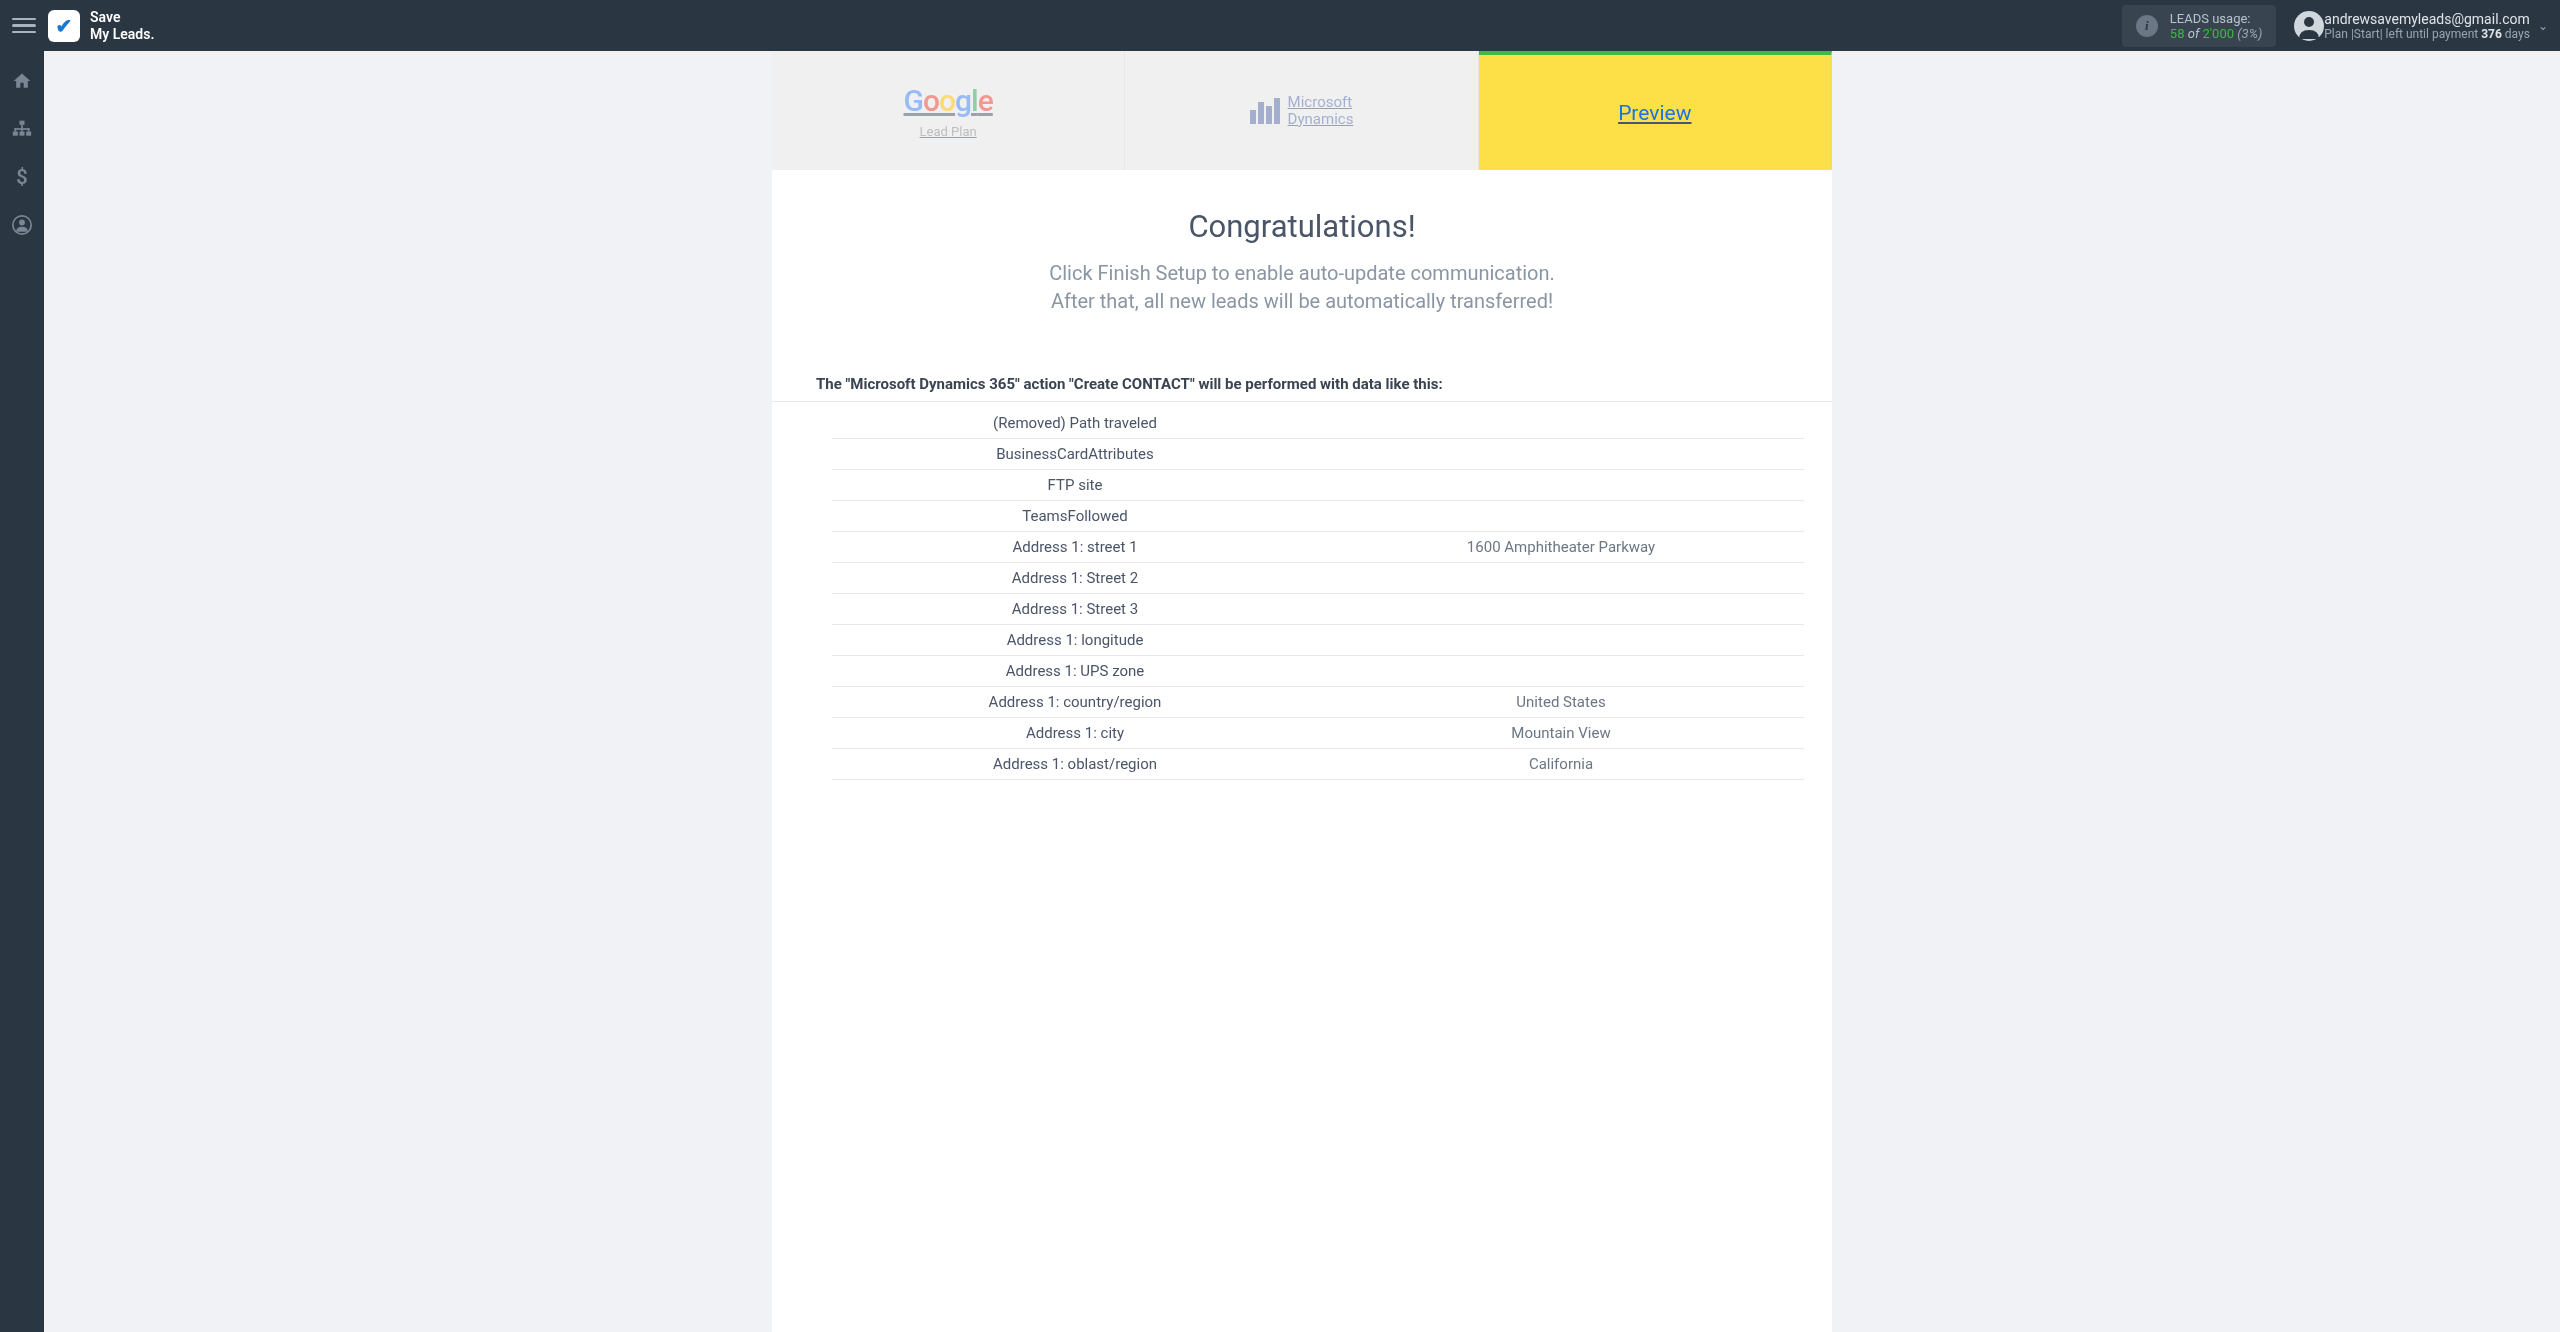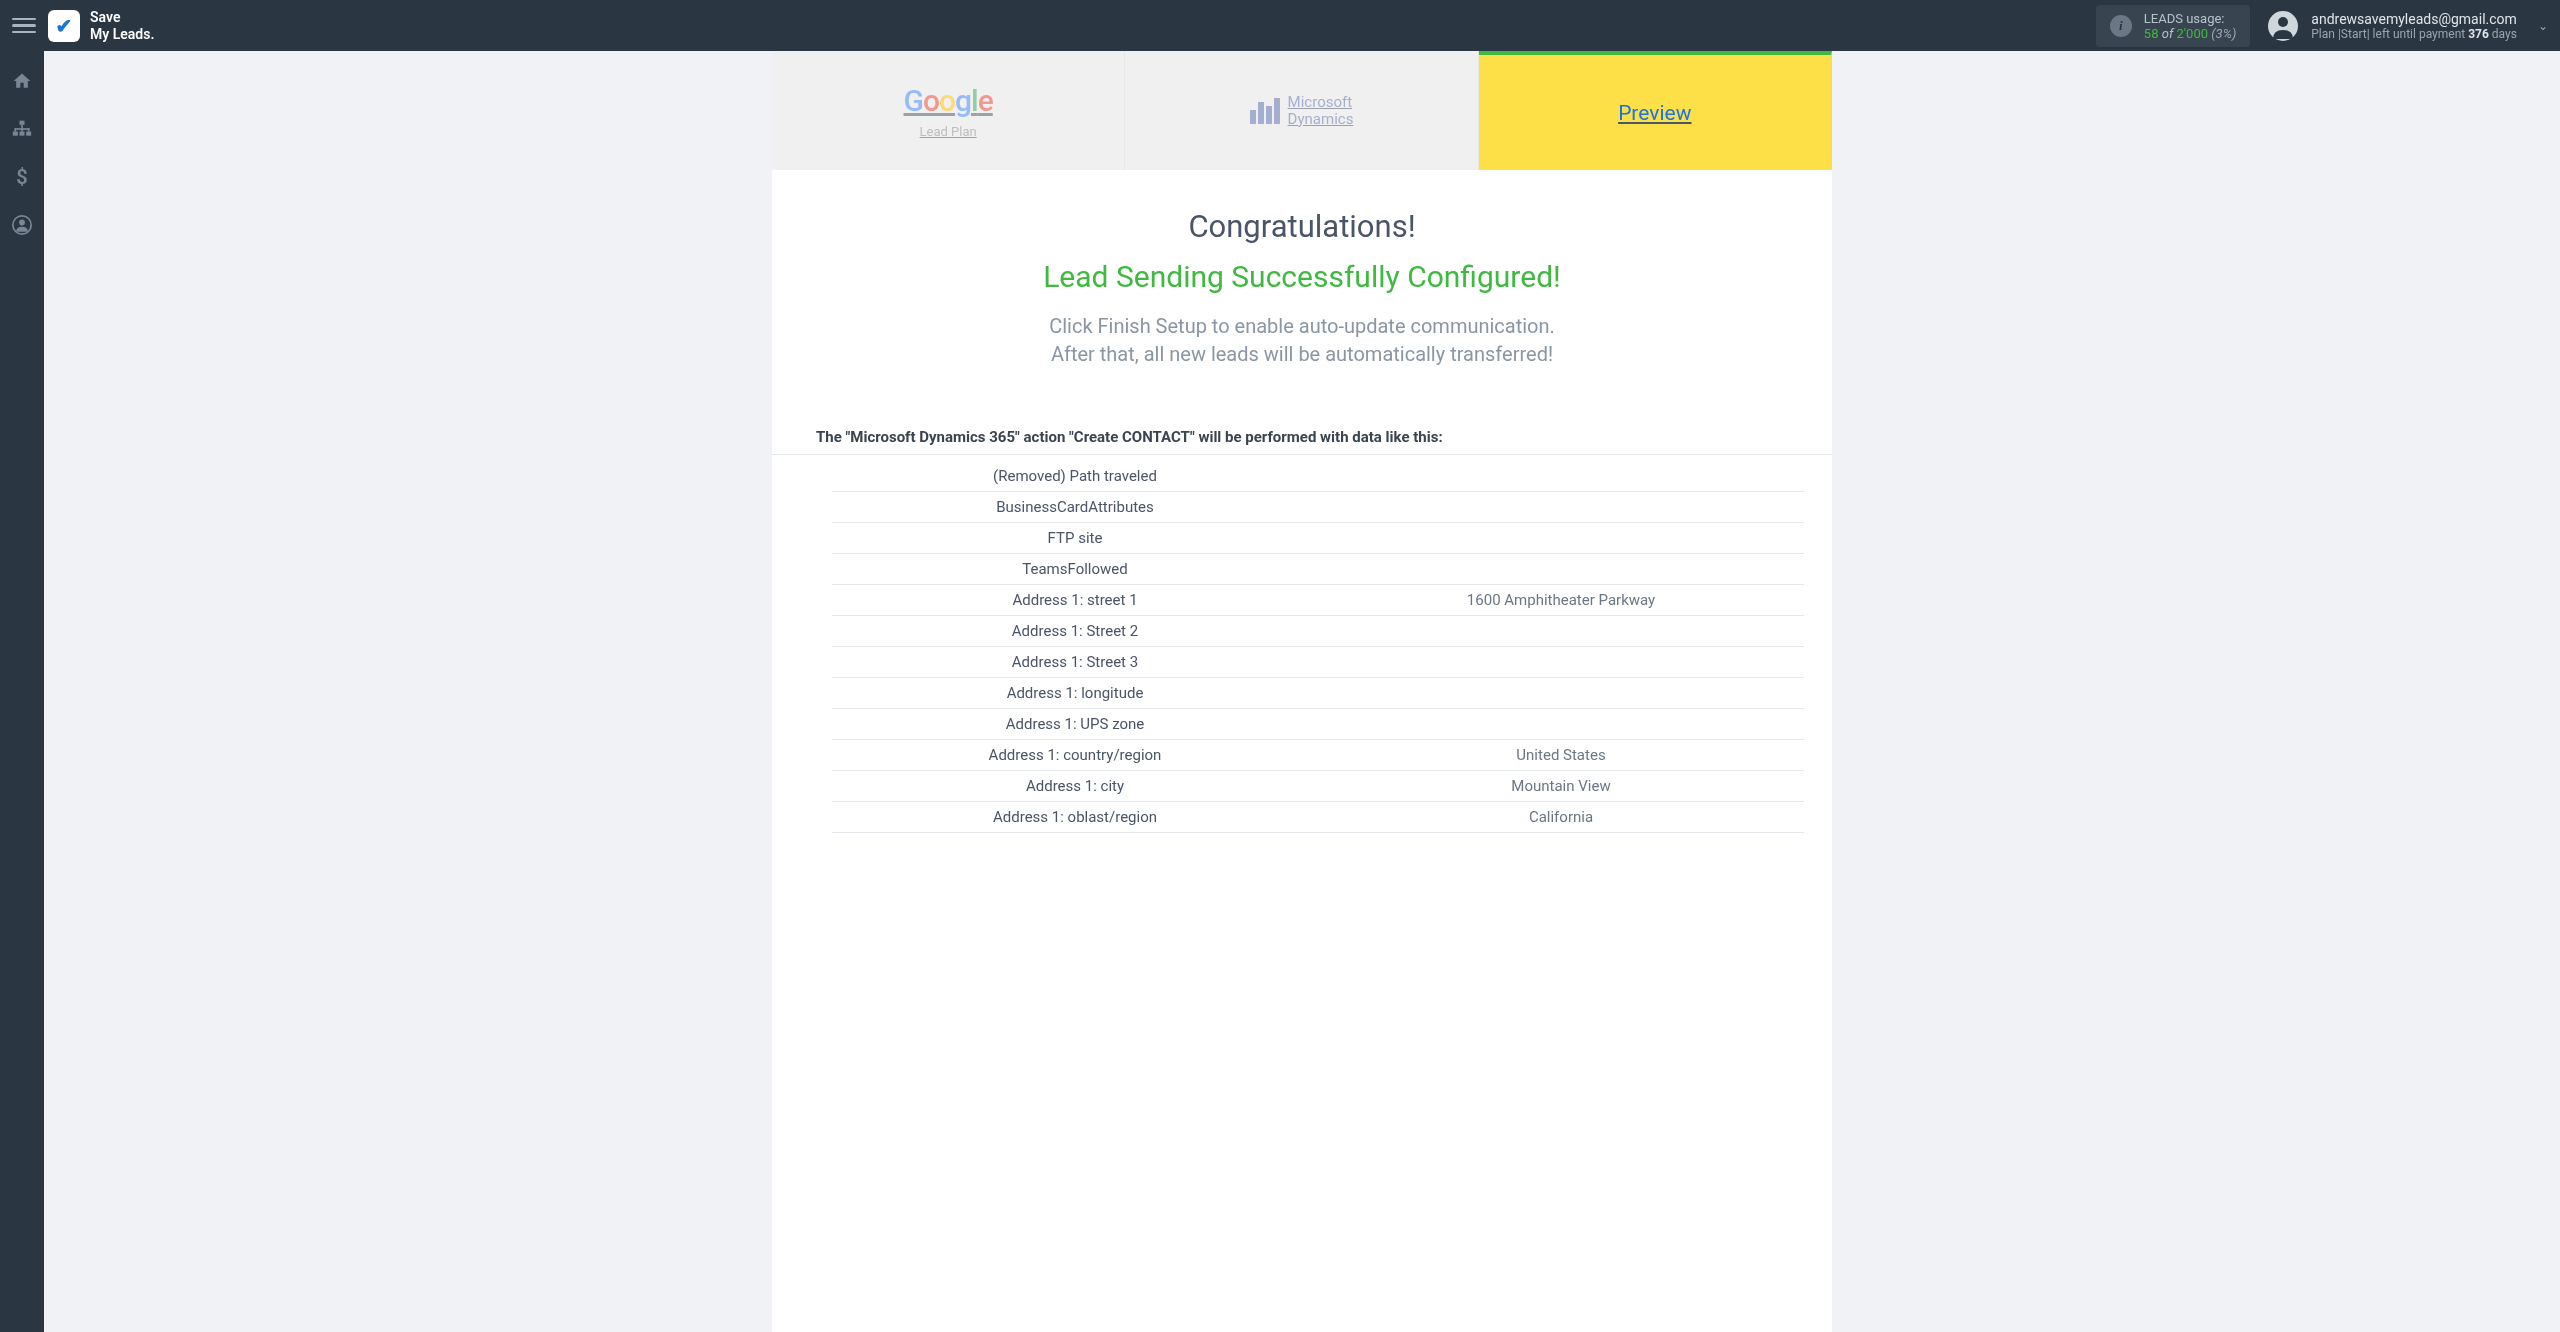--- a/index.html
+++ b/index.html
@@ -29,21 +29,21 @@
       background: #384551; border-radius: 4px; padding: 6px 14px;
       display: flex; align-items: center; gap: 12px; font-size: 13px;
     }
     .info-circle { width: 22px; height: 22px; border-radius: 50%; background: #6b7785; color: #2a3642; display: flex; align-items: center; justify-content: center; font-weight: bold; font-style: italic; font-family: serif; }
     .usage-label { color: #b8c2cc; }
     .usage-val { color: #3fb93f; }
     .usage-of { color: #b8c2cc; font-style: italic; }
     .usage-max { color: #3fb93f; }
     .usage-pct { color: #9aa5b1; font-style: italic; }
     
-    .user-box { display: flex; align-items: center; gap: 13px; color: #e0e4e8; }
+    .user-box { display: flex; align-items: center; gap: 0; color: #e0e4e8; }
     .avatar-svg { width: 30px; height: 30px; }
     .user-email { font-size: 14px; }
     .user-plan { font-size: 12px; color: #9aa5b1; }
     .user-plan strong { color: #e0e4e8; font-weight: 700; }
     .chevron-down { color: #9aa5b1; font-size: 12px; margin-left: 8px; }
     
     
     .sidebar {
       width: 44px; background: #2a3642;
       padding-top: 70px; display: flex; flex-direction: column; align-items: center; gap: 26px;
@@ -193,21 +193,20 @@
             </div>
           </div>
         </div>
         <div class="tab active">
           <div class="tab-preview-txt">Preview</div>
         </div>
       </div>
 
       <div class="congrats">
         <h1>Congratulations!</h1>
-        <h2>Lead Sending Successfully Configured!</h2>
         <p>Click Finish Setup to enable auto-update communication.</p>
         <p>After that, all new leads will be automatically transferred!</p>
       </div>
 
       <div class="data-intro">The "Microsoft Dynamics 365" action "Create CONTACT" will be performed with data like this:</div>
 
       <div class="data-table" id="data-table">
 
       <div class="data-row">
             <div class="data-key">(Removed) Path traveled</div>

